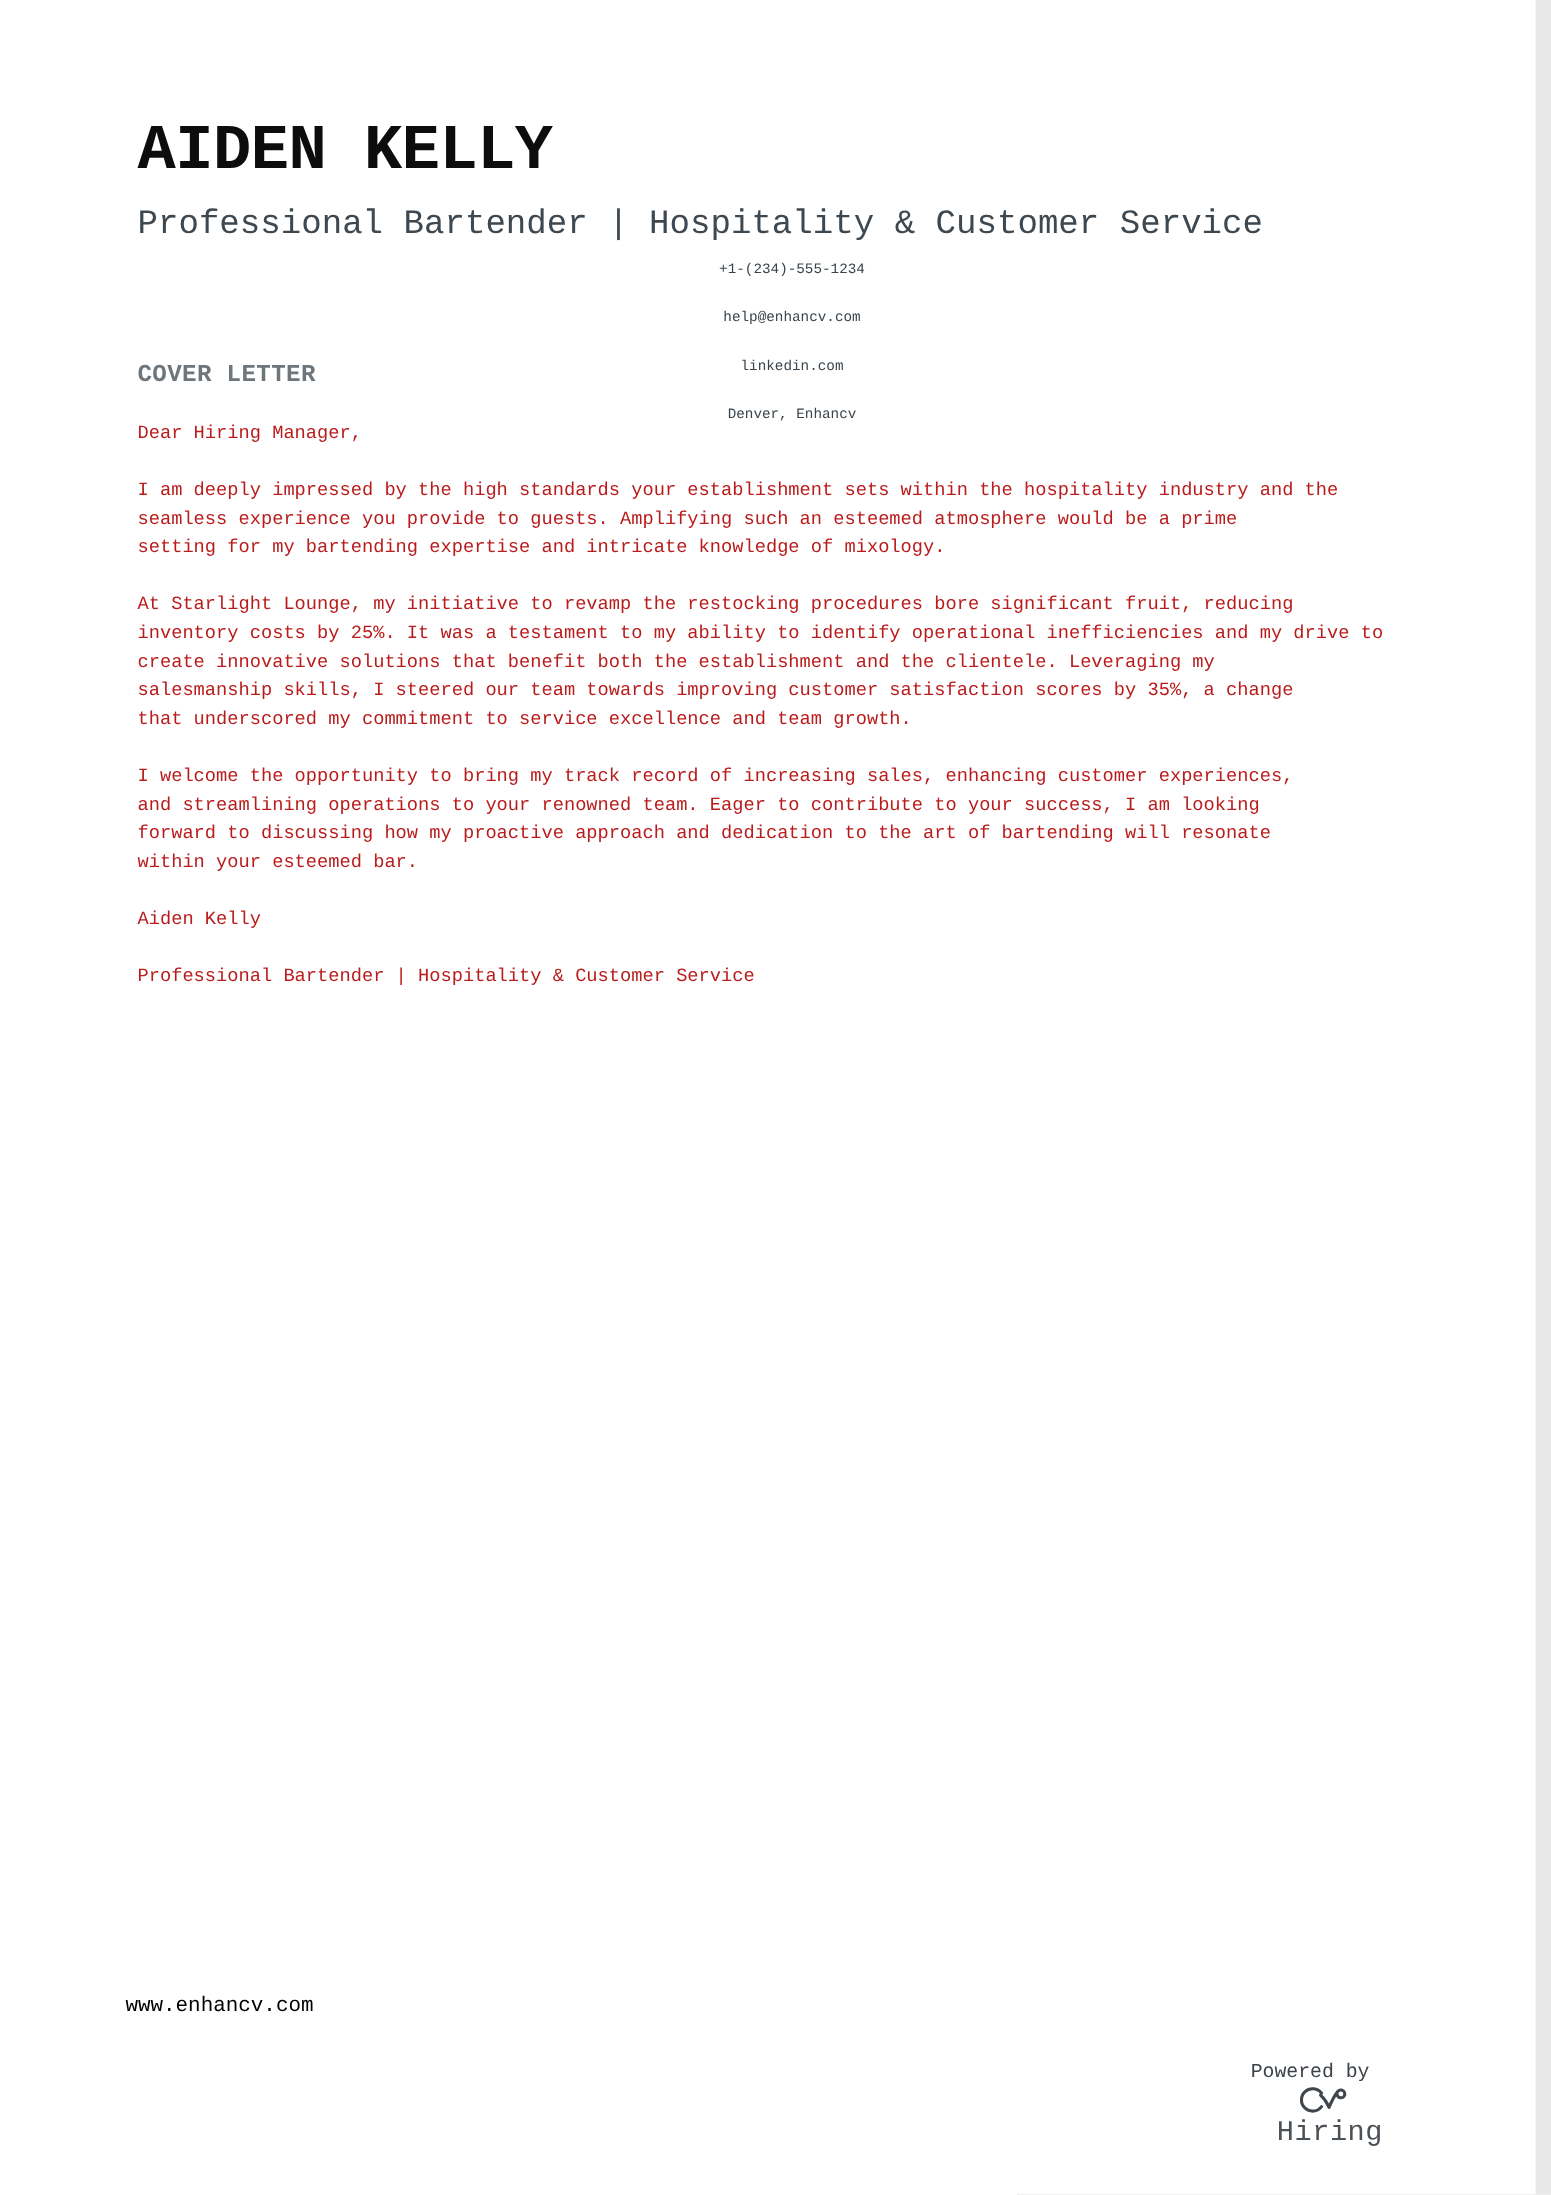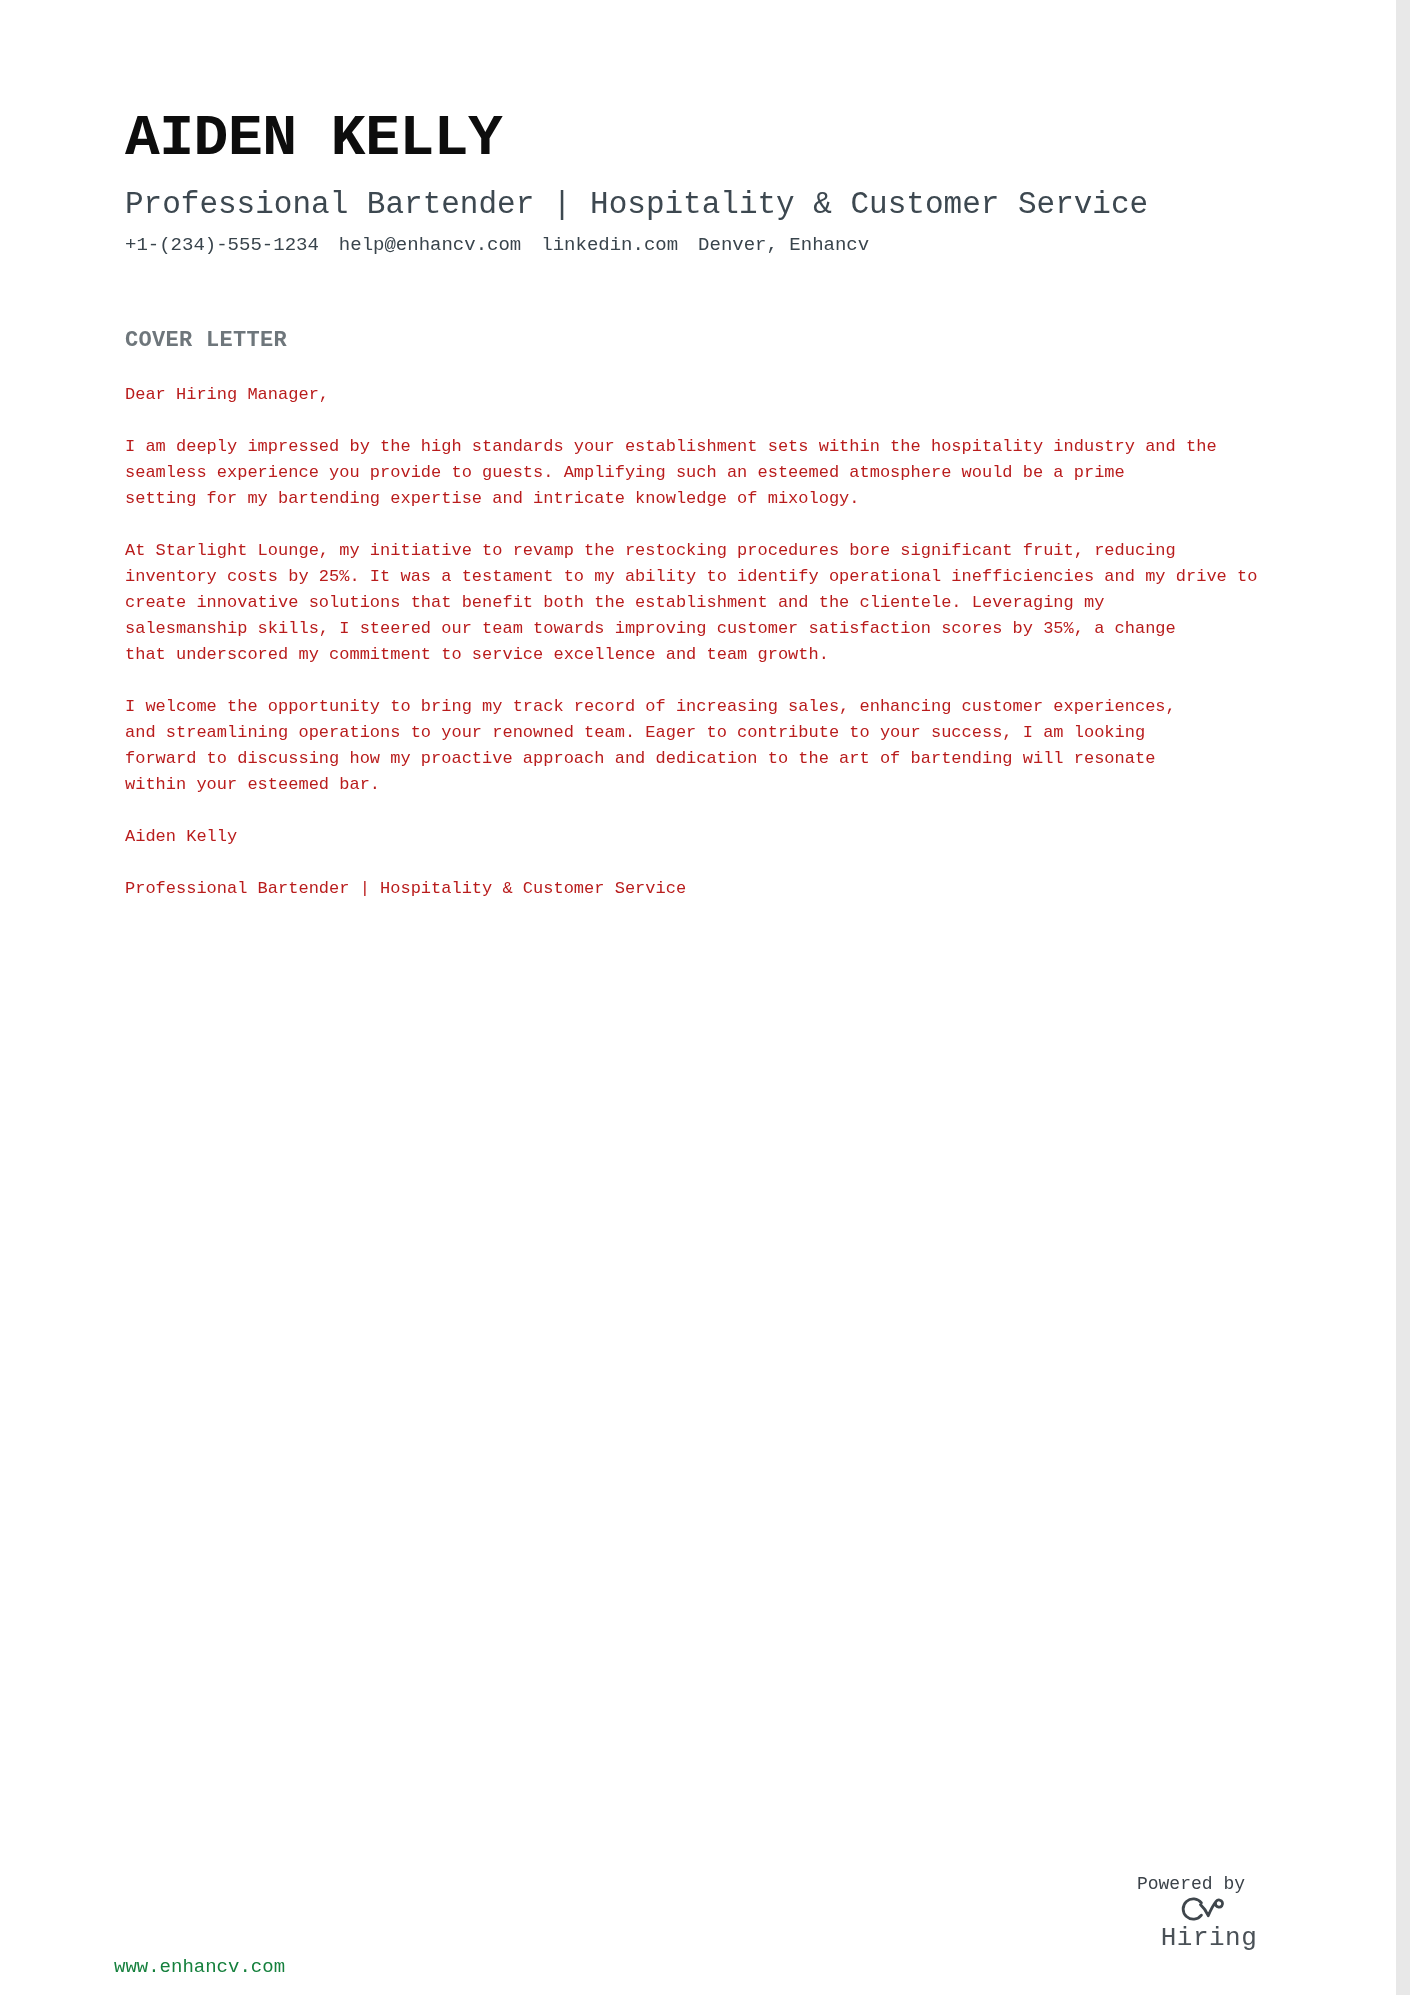--- a/index.html
+++ b/index.html
@@ -30,23 +30,24 @@
   .doc-headline {
     margin-top: 16px;
     font-size: 31px;
     line-height: 38px;
     font-weight: 400;
     color: #3d4850;
   }
   .contact-bar {
     margin-top: 9px;
     display: flex;
+    flex-direction: column;
     align-items: center;
     gap: 20px;
-    font-size: 19px;
+    font-size: 13px;
     line-height: 24px;
     color: #39444c;
   }
 
   
   .letter {
     position: absolute;
     left: 125px;
     top: 328px;
     width: 1190px;
@@ -64,24 +65,24 @@
     line-height: 26px;
     color: #b91c1c;
     white-space: pre-line;
     margin-bottom: 26px;
   }
 
   
   .footer-site {
     position: absolute;
     left: 114px;
-    top: 1956px;
+    top: 1812px;
     font-size: 19px;
     line-height: 22px;
-    color: #15803d;
+    color: #000000;
     text-decoration: none;
     cursor: pointer;
   }
   .footer-right {
     position: absolute;
     right: 125px;
     top: 1874px;
     height: 36px;
     display: flex;
     align-items: center;

